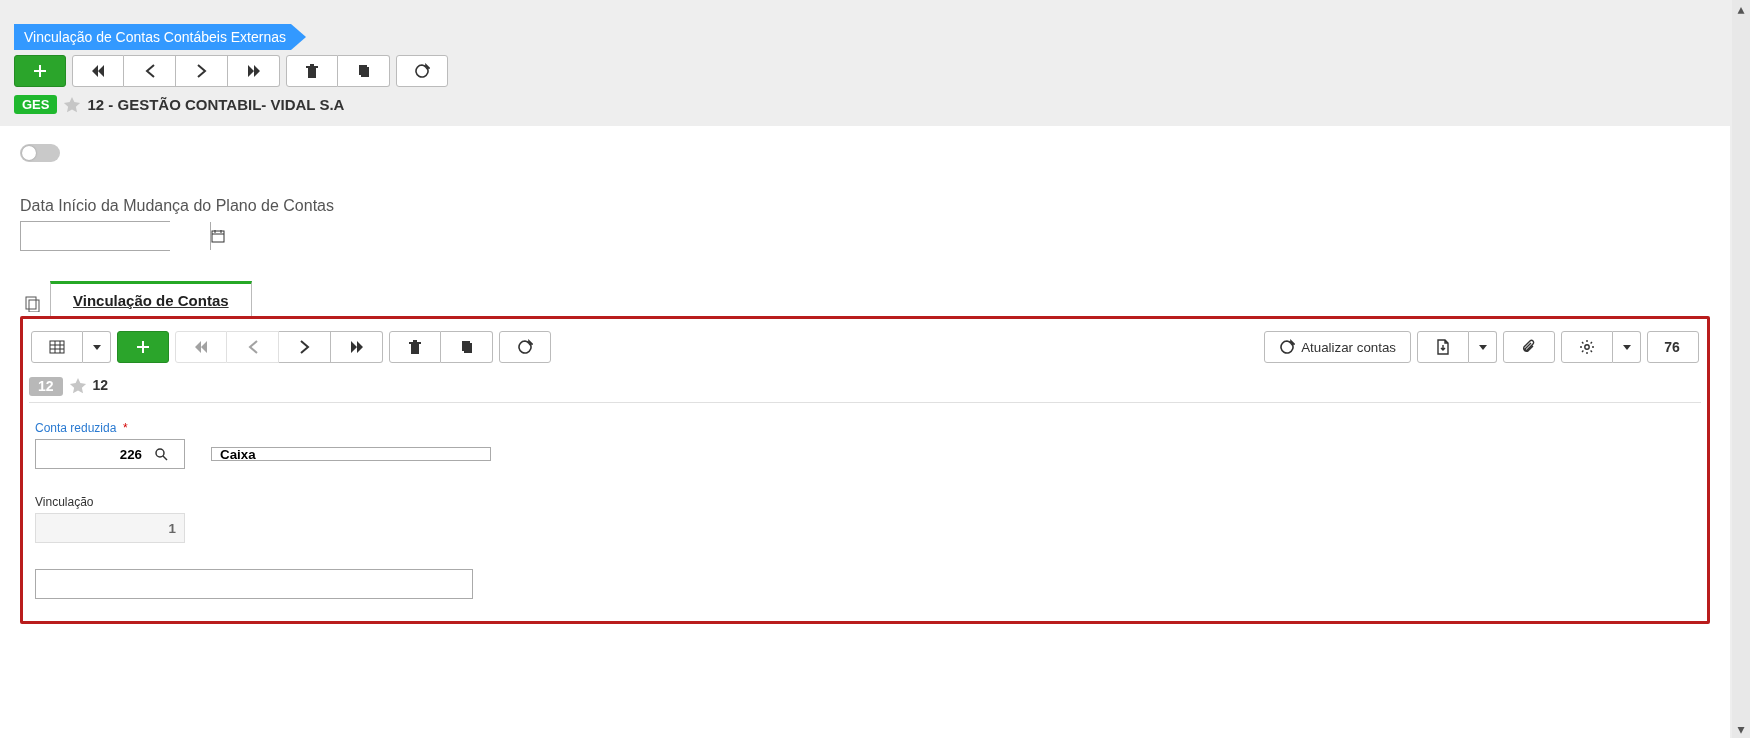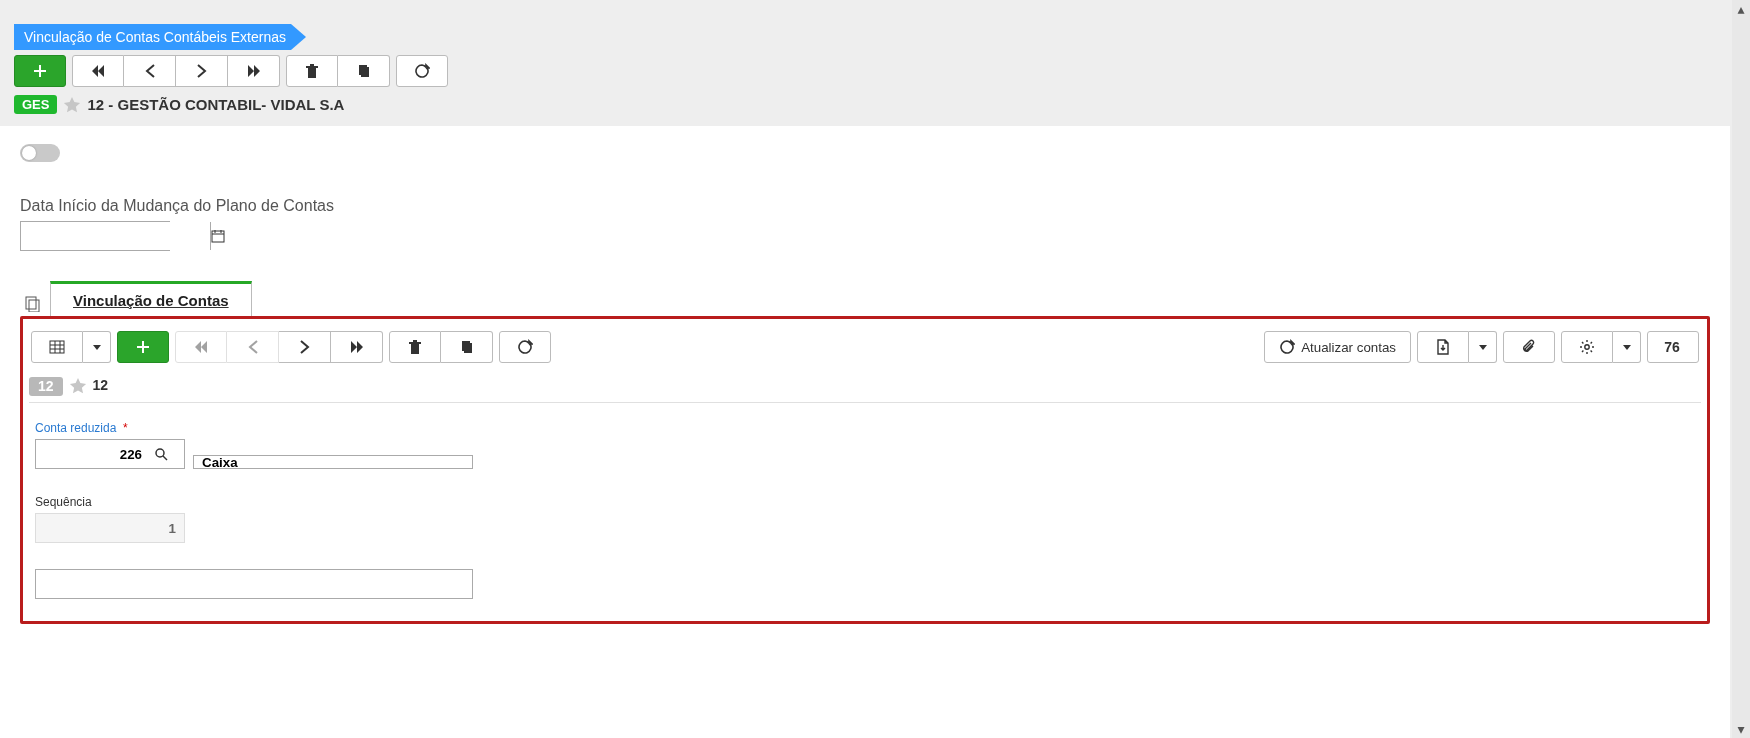--- a/index.html
+++ b/index.html
@@ -138,21 +138,21 @@
 .badge-12 {
   background:#b8b8b8; color:#fff; font-weight:bold; padding: 1px 9px 2px 9px; border-radius: 3px;
 }
 .row-id { font-weight: bold; }
 
 .form-area { padding: 18px 6px 0 6px; }
 .fld { margin-bottom: 26px; }
 .fld .lbl { font-size: 12px; margin-bottom: 4px; display:block; }
 .lbl-blue { color: #2a7ad1; }
 .req { color: #d40000; }
-.lookup-row { display:flex; align-items:flex-end; gap:8px; }
+.lookup-row { display:flex; align-items:center; gap:26px; }
 .lookup-code {
   border:1px solid #aaa; height:30px; width:150px; display:flex; align-items:center;
 }
 .lookup-code input { border:none; outline:none; text-align:right; height:100%; padding: 0 4px; width: 110px; font-weight:bold; }
 .lookup-code .mag { width: 30px; display:flex; align-items:center; justify-content:center; }
 .lookup-desc { border:1px solid #aaa; height:14px; width:280px; padding:0 8px; outline:none; font-weight:bold; }
 .seq-input {
   border:1px solid #ddd; background:#f5f5f5; height:30px; width:150px; text-align:right; padding:0 8px; color:#666; font-weight:bold;
 }
 .gen-input { border:1px solid #aaa; height:30px; width:438px; padding:0 8px; outline:none; }
@@ -373,21 +373,21 @@
                   <circle cx="6" cy="6" r="4" fill="none" stroke="#333" stroke-width="1.5"></circle>
                   <path d="M9 9l4 4" stroke="#333" stroke-width="1.5"></path>
                 </svg>
               </span>
           </div>
           <input class="lookup-desc" type="text" value="Caixa" style="">
         </div>
       </div>
 
       <div class="fld">
-        <span class="lbl">Sequência</span>
+        <span class="lbl">Vinculação</span>
         <input class="seq-input" type="text" readonly="" value="1" style="">
       </div>
 
       <div class="fld" style="margin-bottom:4px;">
         <input class="gen-input" type="text" value="" style="">
       </div>
     </div>
   </div>
 </div>
 

